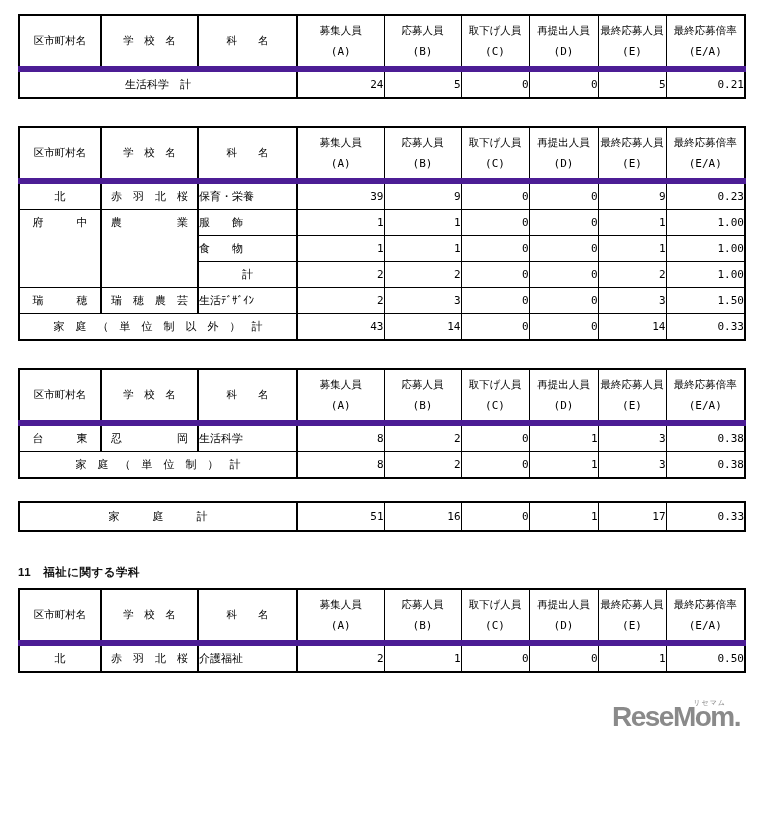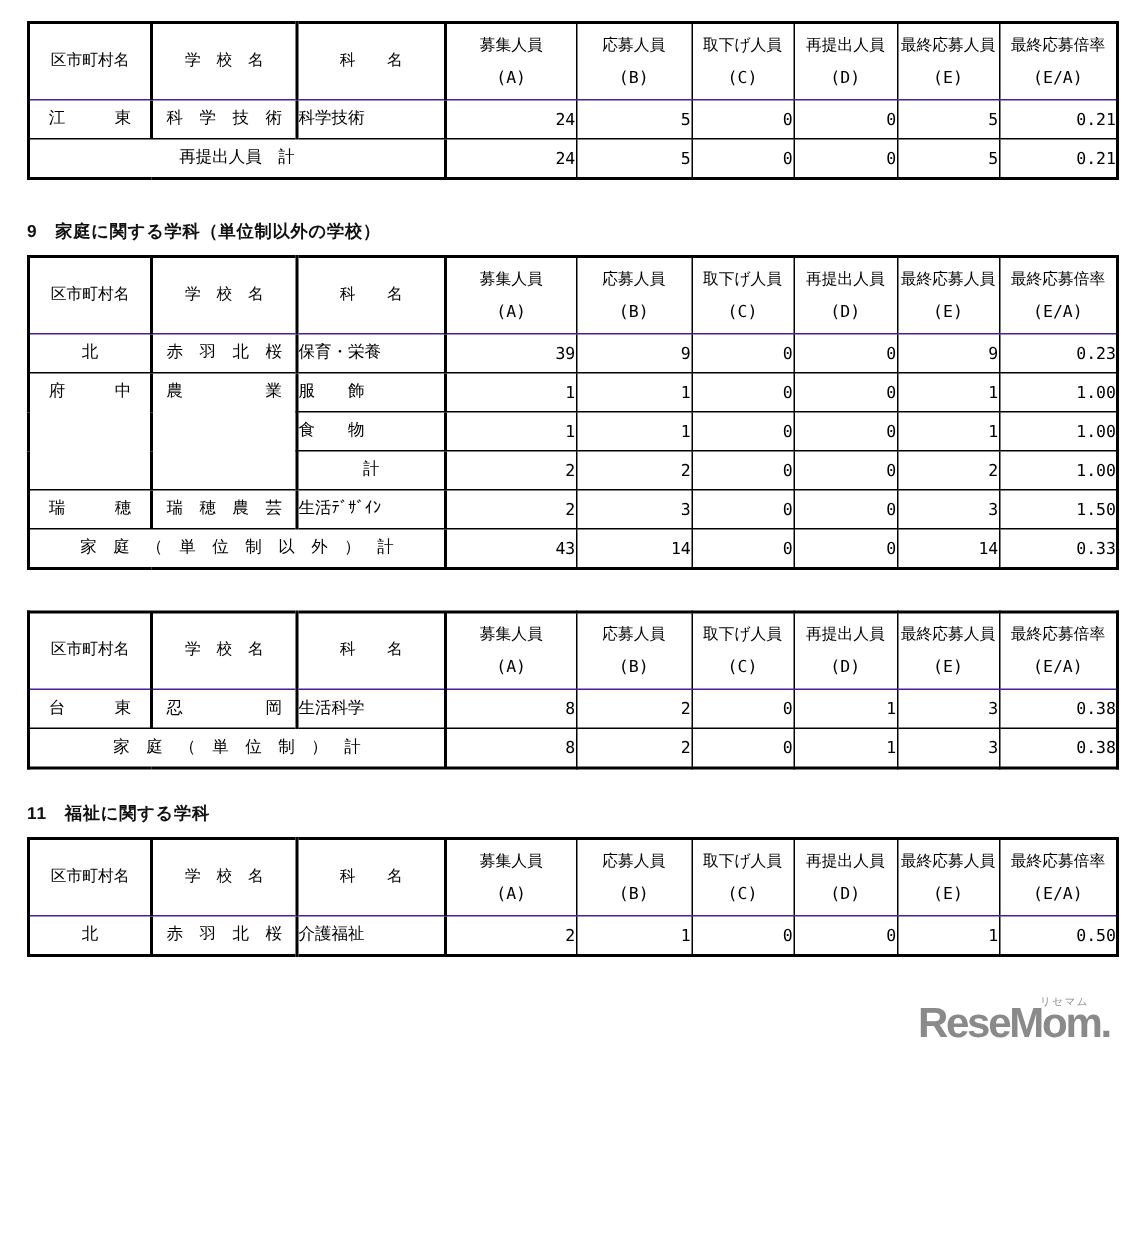--- a/index.html
+++ b/index.html
@@ -15,21 +15,21 @@
     letter-spacing:0.5px;color:#111;
   }
   table.grid{
     border-collapse:collapse;table-layout:fixed;width:726px;
     border:2px solid #000;
   }
   .grid th,.grid td{
     border:1px solid #000;padding:0;overflow:hidden;white-space:nowrap;
   }
   .grid thead th{
-    border-bottom:1px solid #4c1d95;height:50px;font-weight:normal;
+    border-bottom:6px solid #4c1d95;height:50px;font-weight:normal;
     font-size:10.5px;vertical-align:middle;text-align:center;
   }
   .h-label{line-height:1.1;}
   .h-sub{
     font-family:"DejaVu Sans Mono","Liberation Mono",monospace;
     font-size:11px;margin-top:9px;line-height:1;
   }
   .grid tbody td{
     height:25px;line-height:25px;font-size:11px;vertical-align:top;
   }
@@ -109,45 +109,33 @@
               <div class="h-sub">(E)</div>
             </th>
             <th>
               <div class="h-label">最終応募倍率</div>
               <div class="h-sub">(E/A)</div>
             </th>
           </tr>
         </thead>
       <tbody>
           <tr>
-            <td class="c-district thick-r" rowspan="1">江　　　東</td>
-            <td class="c-school thick-r" rowspan="1">科　学　技　術</td>
-            <td class="c-dept thick-r">科学技術</td>
-            <td class="c-num">24</td>
-            <td class="c-num">5</td>
-            <td class="c-num">0</td>
-            <td class="c-num">0</td>
-            <td class="c-num">5</td>
-            <td class="c-num">0.21</td>
-          </tr>
-          <tr>
-            <td class="c-total-label thick-r" colspan="3">再提出人員　計</td>
+            <td class="c-total-label thick-r" colspan="3">生活科学　計</td>
             <td class="c-num">24</td>
             <td class="c-num">5</td>
             <td class="c-num">0</td>
             <td class="c-num">0</td>
             <td class="c-num">5</td>
             <td class="c-num">0.21</td>
           </tr>
         </tbody>
     </table>
   </section>
 
   <section class="sec">
-    <h2 class="sec-title">9　家庭に関する学科（単位制以外の学校）</h2>
     <table class="grid">
       <colgroup>
         <col style="width:82px">
           <col style="width:97px">
           <col style="width:99px">
         <col style="width:87px">
           <col style="width:77px">
           <col style="width:68px">
         <col style="width:69px">
           <col style="width:68px">
@@ -323,20 +311,46 @@
             <td class="c-num">2</td>
             <td class="c-num">0</td>
             <td class="c-num">1</td>
             <td class="c-num">3</td>
             <td class="c-num">0.38</td>
           </tr>
         </tbody>
     </table>
   </section>
 
+  <div class="grand-wrap">
+    <table class="grid grand">
+      <colgroup>
+        <col style="width:82px">
+          <col style="width:97px">
+          <col style="width:99px">
+        <col style="width:87px">
+          <col style="width:77px">
+          <col style="width:68px">
+        <col style="width:69px">
+          <col style="width:68px">
+          <col style="width:79px">
+      </colgroup>
+      <tbody>
+          <tr>
+            <td class="c-total-label thick-r" colspan="3">家　　　庭　　　計</td>
+            <td class="c-num">51</td>
+            <td class="c-num">16</td>
+            <td class="c-num">0</td>
+            <td class="c-num">1</td>
+            <td class="c-num">17</td>
+            <td class="c-num">0.33</td>
+          </tr>
+        </tbody>
+    </table>
+  </div>
 
   <section class="sec">
     <h2 class="sec-title">11　福祉に関する学科</h2>
     <table class="grid">
       <colgroup>
         <col style="width:82px">
           <col style="width:97px">
           <col style="width:99px">
         <col style="width:87px">
           <col style="width:77px">

